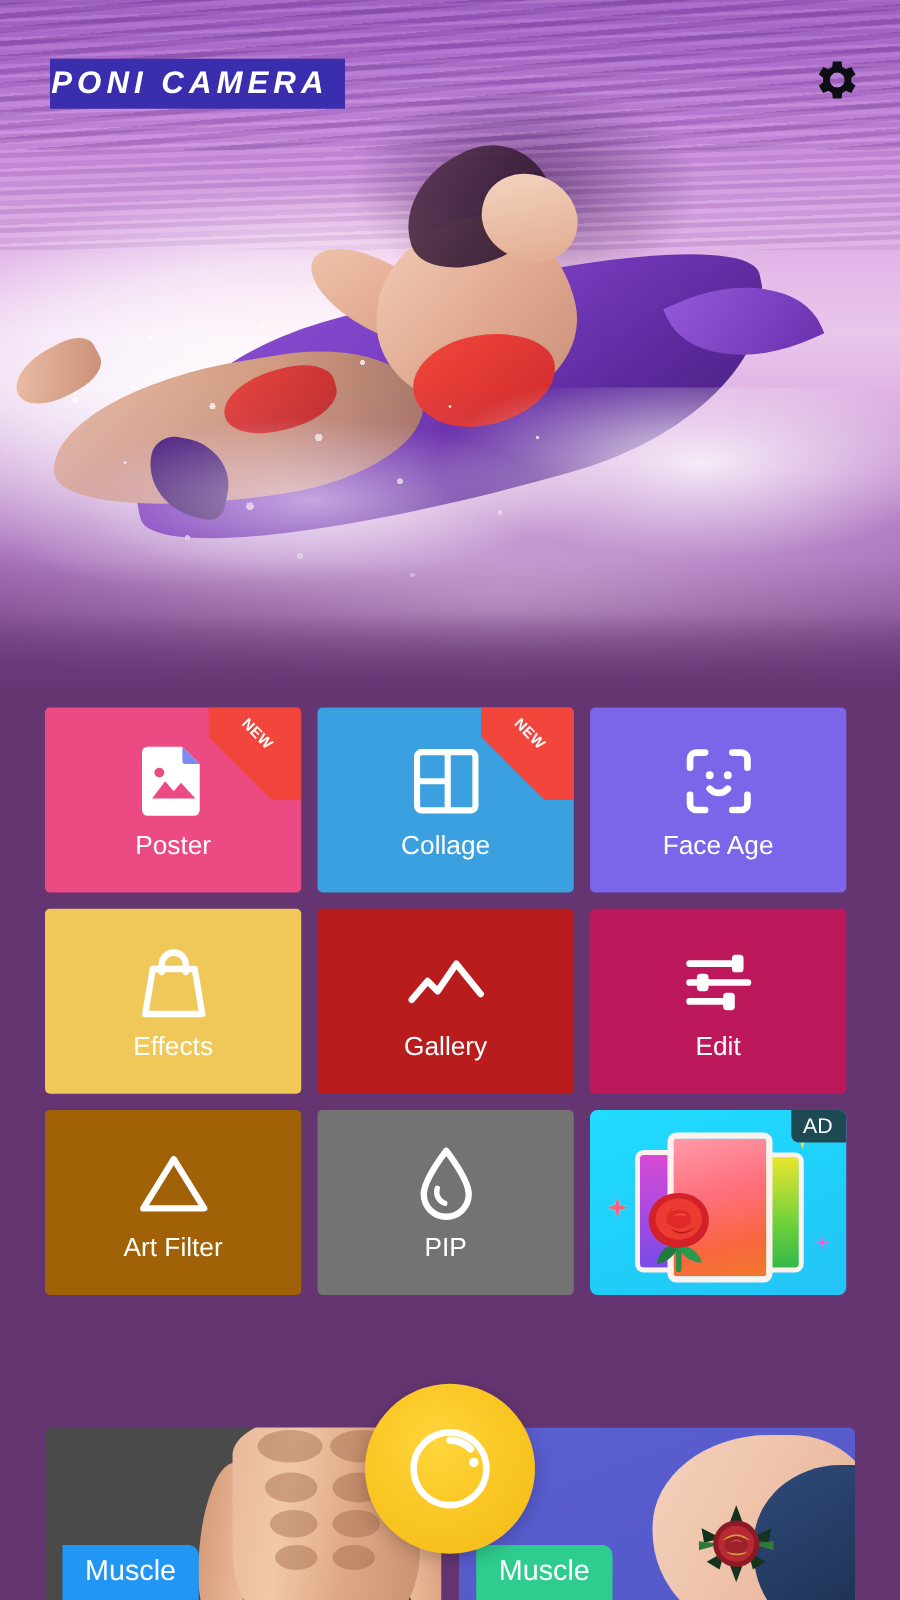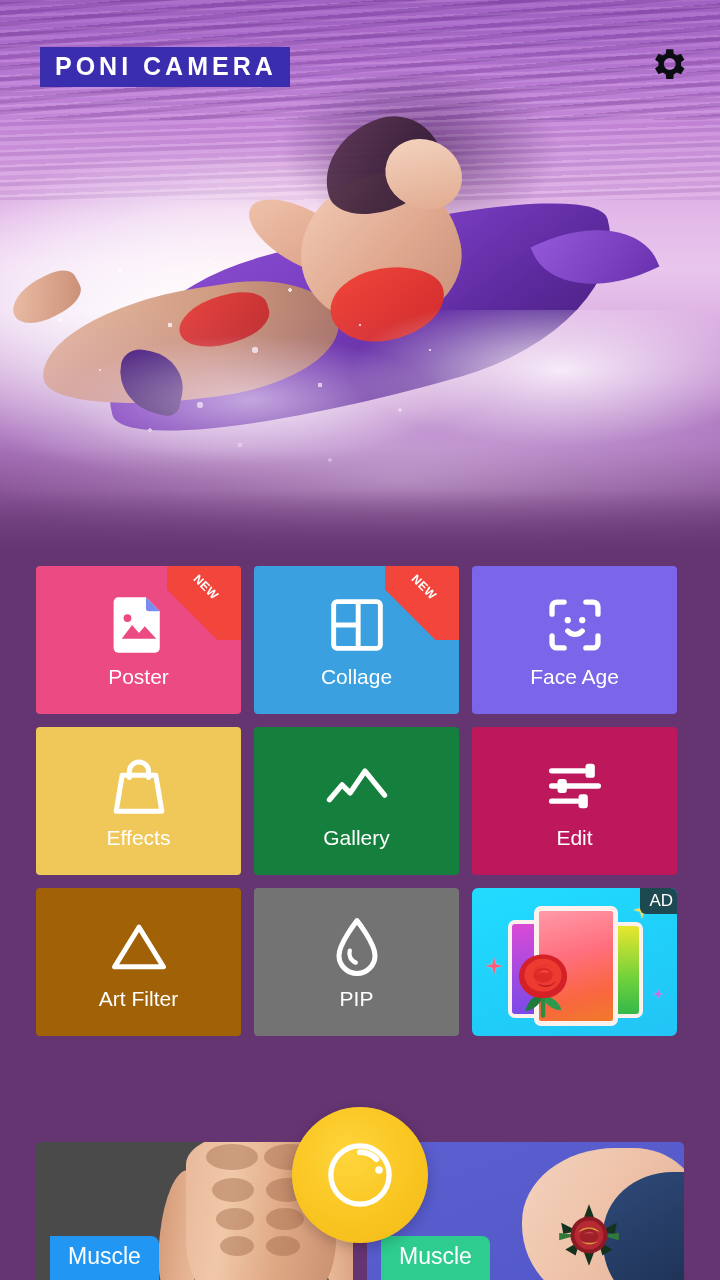--- a/index.html
+++ b/index.html
@@ -171,21 +171,22 @@
   }
   .hero-fade {
     position: absolute; left: 0; bottom: 0; width: 720px; height: 70px;
     background: linear-gradient(180deg, rgba(101,53,114,0), #653572 92%);
   }
 
   
   .logo {
     position: absolute; left: 40px; top: 47px;
     background: #3a2eaf;
-    padding: 7px 13px 8px 15px;
+    padding: 7px 13px 8px 1px;
+    font-style: italic;
   }
   .logo-text {
     color: #ffffff;
     font-size: 25px;
     font-weight: bold;
     letter-spacing: 4px;
     line-height: 1;
     white-space: nowrap;
   }
   .gear-btn {
@@ -248,21 +249,21 @@
   
   .ad-tile {
     background: linear-gradient(160deg,#22dcff 0%,#1fd0fa 50%,#23c4f5 100%);
     border-radius: 6px;
   }
   .ad-badge {
     position: absolute; right: 0; top: 0;
     background: #1d4a52;
     color: #ffffff;
     font-size: 17px;
-    padding: 4px 4px 5px 9px;
+    padding: 4px 11px 5px 9px;
     border-radius: 0 4px 0 6px;
     z-index: 5;
     line-height: 1;
   }
   .ad-art { position: absolute; inset: 0; }
   .card-a, .card-b, .card-c {
     position: absolute;
     border-radius: 7px;
     border: 5px solid #fdf1ee;
   }
@@ -485,21 +486,21 @@
     <div class="tile" style="background:#f0c85a">
       <div class="tile-icon">
         <svg width="54" height="60" viewBox="0 0 44 50">
           <path fill="none" stroke="#ffffff" stroke-width="4.2" stroke-linejoin="round" d="M8 16h28l5 30H3z"></path>
           <path fill="none" stroke="#ffffff" stroke-width="4.2" stroke-linecap="round" d="M14 18v-5a8 8 0 0 1 16 0v5"></path>
         </svg>
       </div>
       <div class="tile-label">Effects</div>
     </div>
 
-    <div class="tile" style="background:#15803d">
+    <div class="tile" style="background:#b91c1c">
       <div class="tile-icon">
         <svg width="62" height="44" viewBox="0 0 54 34">
           <polyline fill="none" stroke="#ffffff" stroke-width="4.6" stroke-linecap="round" stroke-linejoin="round" points="3,29 14,16 21,23 34,4 51,25"></polyline>
         </svg>
       </div>
       <div class="tile-label">Gallery</div>
     </div>
 
     <div class="tile" style="background:#be185d">
       <div class="tile-icon">

